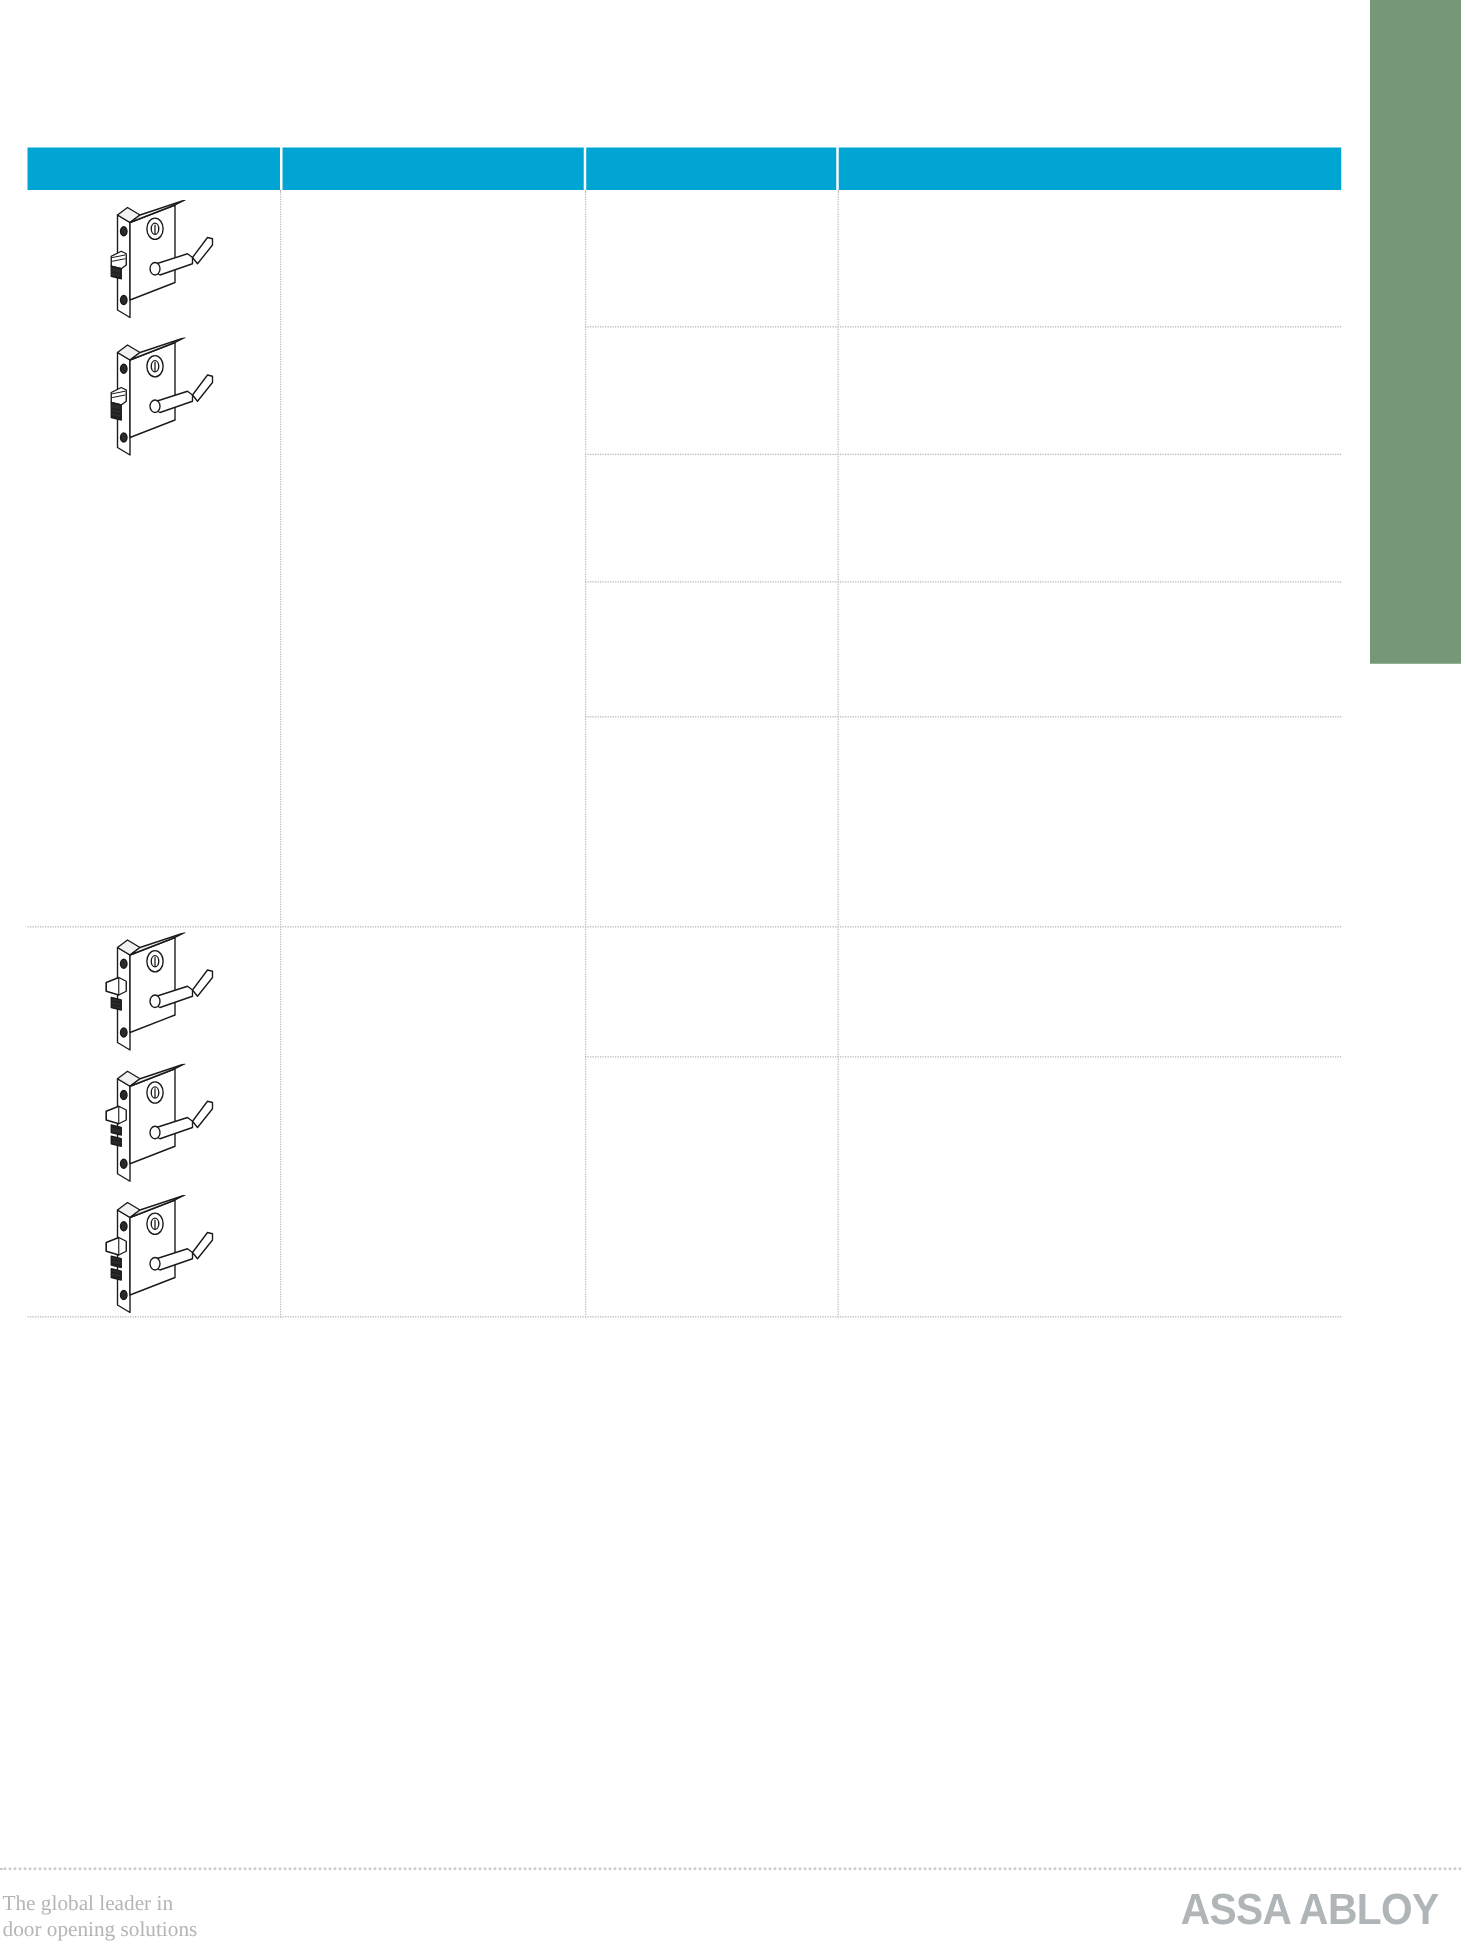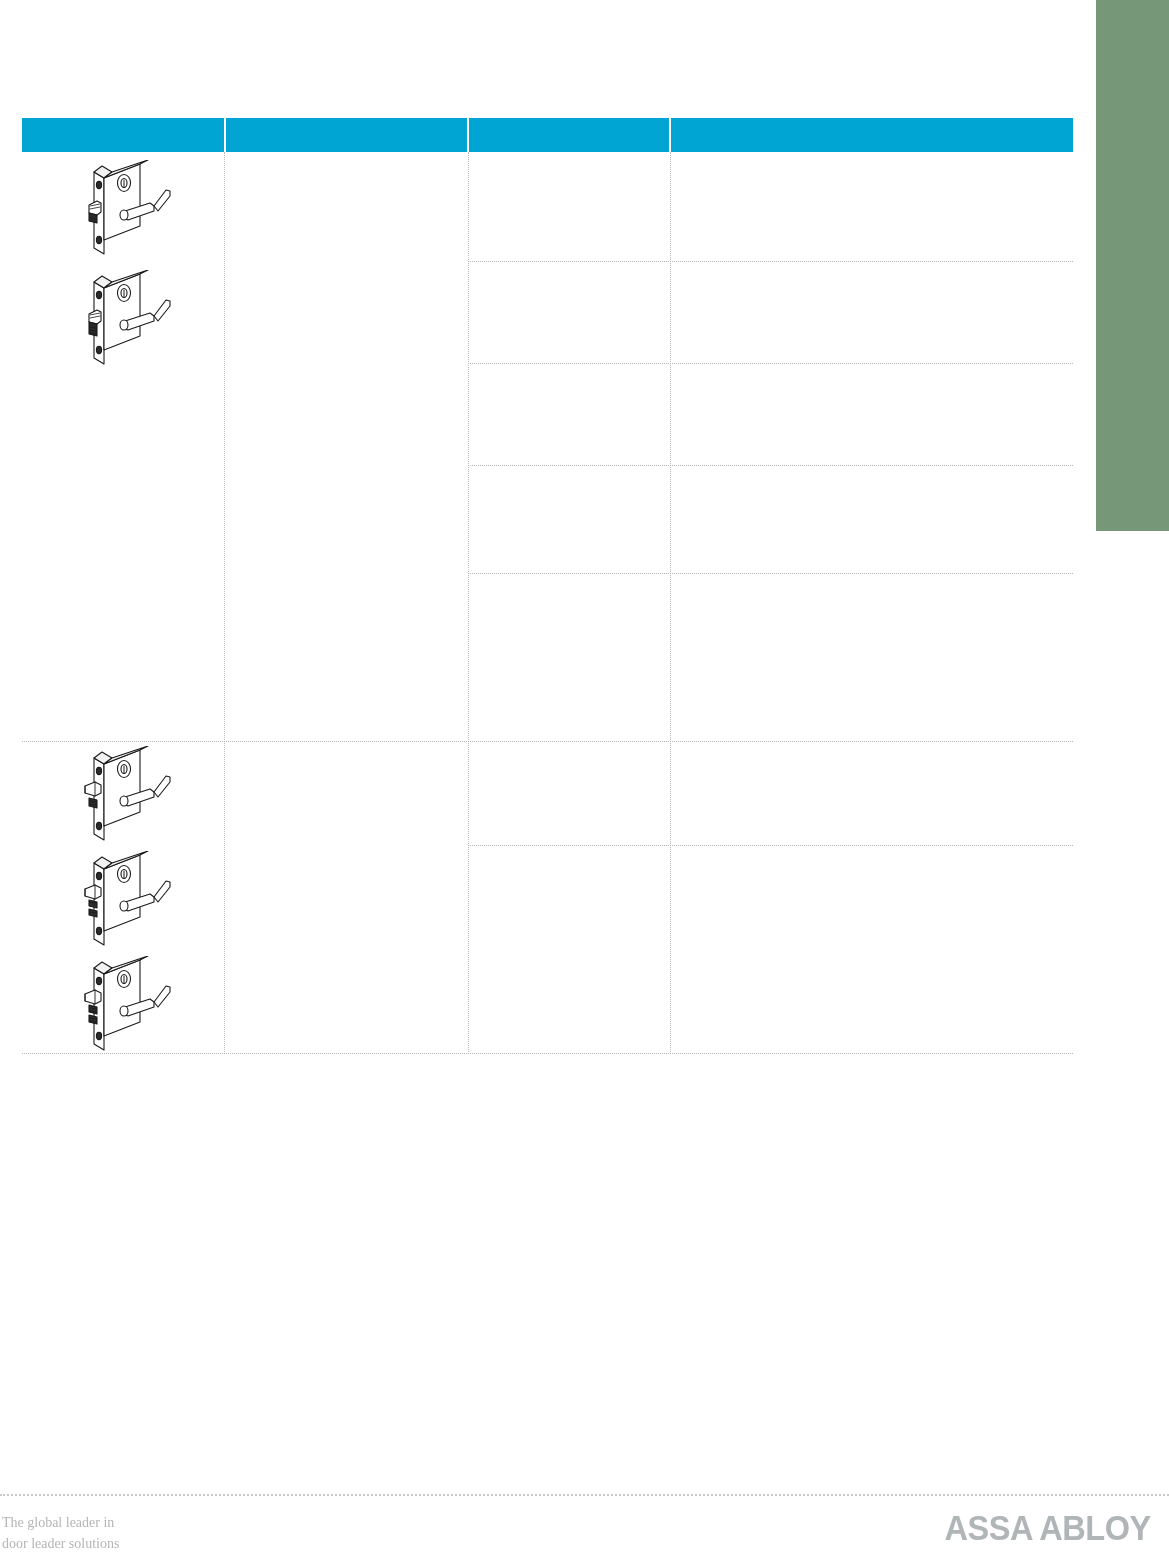--- a/index.html
+++ b/index.html
@@ -124,21 +124,21 @@
     top: 1494px;
     width: 1169px;
     height: 0;
     border-top: 2px dotted #c9c9c9;
   }
   .tagline {
     position: absolute;
     left: 2px;
     top: 1512px;
     color: #b5b5b5;
-    font-size: 14px;
+    font-size: 17px;
     line-height: 21px;
     font-family: "Liberation Serif", serif;
   }
   .tagline div { white-space: nowrap; }
   .brand {
     position: absolute;
     right: 18px;
     top: 1508px;
     color: #b0b5b8;
     font-size: 35px;
@@ -349,18 +349,18 @@
 
     <div class="cell cell-pad" style="left:447px; top:729px; width:201px;"></div>
     <div class="cell cell-pad" style="left:649px; top:729px; width:400px;"></div>
 
   </div>
 
   <div class="footer-rule"></div>
 
   <div class="tagline">
     <div>The global leader in</div>
-    <div>door leader solutions</div>
+    <div>door opening solutions</div>
   </div>
 
   <div class="brand">ASSA ABLOY</div>
 
 </div>
 
 </body></html>

